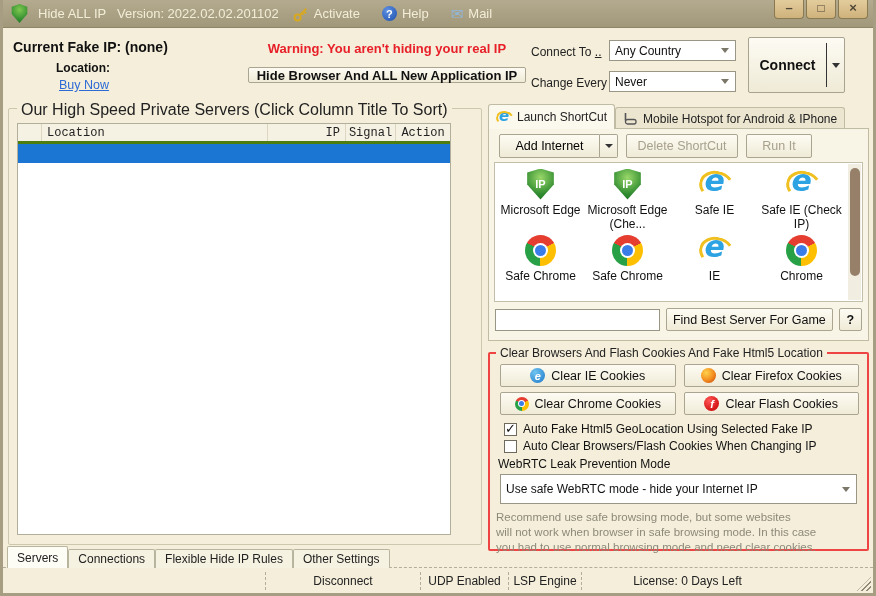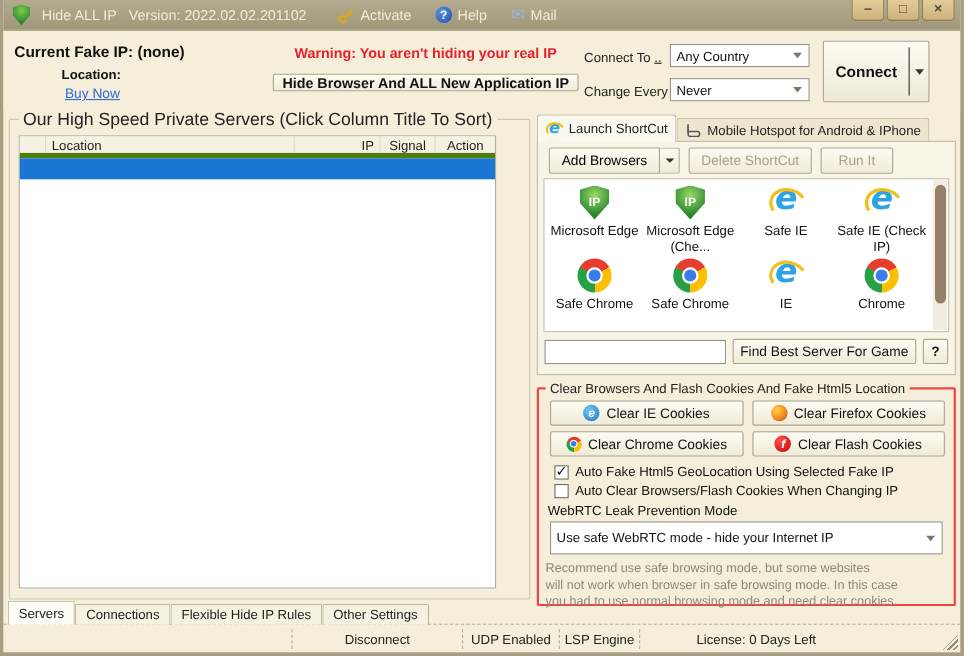--- a/index.html
+++ b/index.html
@@ -12,21 +12,21 @@
   .titlebar {
     position:absolute; left:-3px; top:0; width:876px; height:28px;
     background:linear-gradient(#b4aa8f,#a1987a);
     display:flex; align-items:center; color:#f3edd8; font-size:13px;
     border-bottom:1px solid #8f8568;
   }
   .titlebar .app-shield { width:17px; height:19px; margin:0 10px 0 11px;
     background:radial-gradient(circle at 50% 30%, #7ec84f, #2f8b2f 65%, #1d6a1d);
     clip-path:polygon(50% 0%,96% 14%,96% 52%,50% 100%,4% 52%,4% 14%);
     display:flex;align-items:center;justify-content:center;color:#eaffea;font-size:7px;font-weight:bold;}
-  .tb-title { margin-right:28px;text-align:right; }
+  .tb-title { margin-right:14px;text-align:right; }
   .tb-item { display:flex; align-items:center; gap:5px; margin-right:22px; cursor:pointer; }
   .help-badge { width:15px;height:15px;border-radius:50%;background:radial-gradient(circle at 35% 30%,#5d8fe0,#1c4fae);
     color:#fff;font-size:11px;font-weight:bold;display:flex;align-items:center;justify-content:center;}
   .win-btns { position:absolute; right:8px; top:0; display:flex; gap:2px; }
   .win-btn { width:30px;height:19px; background:linear-gradient(#e3cc9c,#cfb27c);
     border:1px solid #8a7a52; border-top:none; border-radius:0 0 4px 4px;
     color:#4f4737; font-size:13px; line-height:16px; text-align:center; cursor:pointer; font-weight:bold;}
   .win-btn.max { font-size:12px; }
   
   .topbar { position:absolute; left:0; top:28px; width:870px; height:72px; background:#f4eeda; }
@@ -55,21 +55,21 @@
   .connect-btn .c-arrow { width:17px; display:flex; justify-content:center; }
   .connect-btn .c-arrow i { width:0;height:0;border-left:4px solid transparent;border-right:4px solid transparent;border-top:5px solid #333; }
   
   .groupbox { position:absolute; border:1px solid #cdc7ae; border-radius:2px; }
   .groupbox > .legend { position:absolute; top:-8px; left:8px; background:#f4eeda; padding:0 4px;
     font-size:16px; color:#222; white-space:nowrap; }
   
   .server-group { left:5px; top:108px; width:474px; height:437px; }
   .server-table { position:absolute; left:8px; top:14px; width:434px; height:412px;
     background:#fff; border:1px solid #b2ae9c; }
-  .sv-header { display:flex; height:20px; background:#f6f2e3; border-bottom:5px solid #4d7c0f; font-size:12px; color:#222; }
+  .sv-header { display:flex; height:20px; background:#f6f2e3; border-bottom:3px solid #4d7c0f; font-size:12px; color:#222;font-family:Liberation Mono, monospace; }
   .sv-h { border-right:1px solid #ddd7c1; display:flex; align-items:center; padding:0 5px; cursor:pointer; }
   .sv-h.c0 { width:24px; }
   .sv-h.c1 { width:226px; }
   .sv-h.c2 { width:78px; justify-content:flex-end; }
   .sv-h.c3 { width:50px; justify-content:center; }
   .sv-h.c4 { flex:1; justify-content:center; border-right:none; }
   .sv-selected-row { height:19px; background:#1b75d2; cursor:pointer; }
   
   .right-panel { position:absolute; left:485px; top:104px; width:381px; height:444px; }
   .rp-tabs { display:flex; height:25px; align-items:flex-end; }
@@ -234,21 +234,21 @@
         <svg width="15" height="13">
             <path d="M2.5 1 v7.5" stroke="#555" stroke-width="1.6" fill="none"></path>
             <rect x="2.5" y="7.5" width="10.5" height="4.5" rx="2" fill="none" stroke="#555" stroke-width="1.3"></rect>
           </svg>
         <span>Mobile Hotspot for Android &amp; IPhone</span>
       </div>
     </div>
     <div class="rp-content">
       <div class="sc-toolbar">
         <span class="split-btn">
-          <span class="main">Add Browsers</span>
+          <span class="main">Add Internet</span>
           <span class="drop">
               <i></i>
             </span>
         </span>
         <button class="btn btn-del disabled">Delete ShortCut</button>
         <button class="btn btn-run disabled">Run It</button>
       </div>
       <div class="icon-list">
         <div class="icon-grid">
           <div class="sc-cell">

